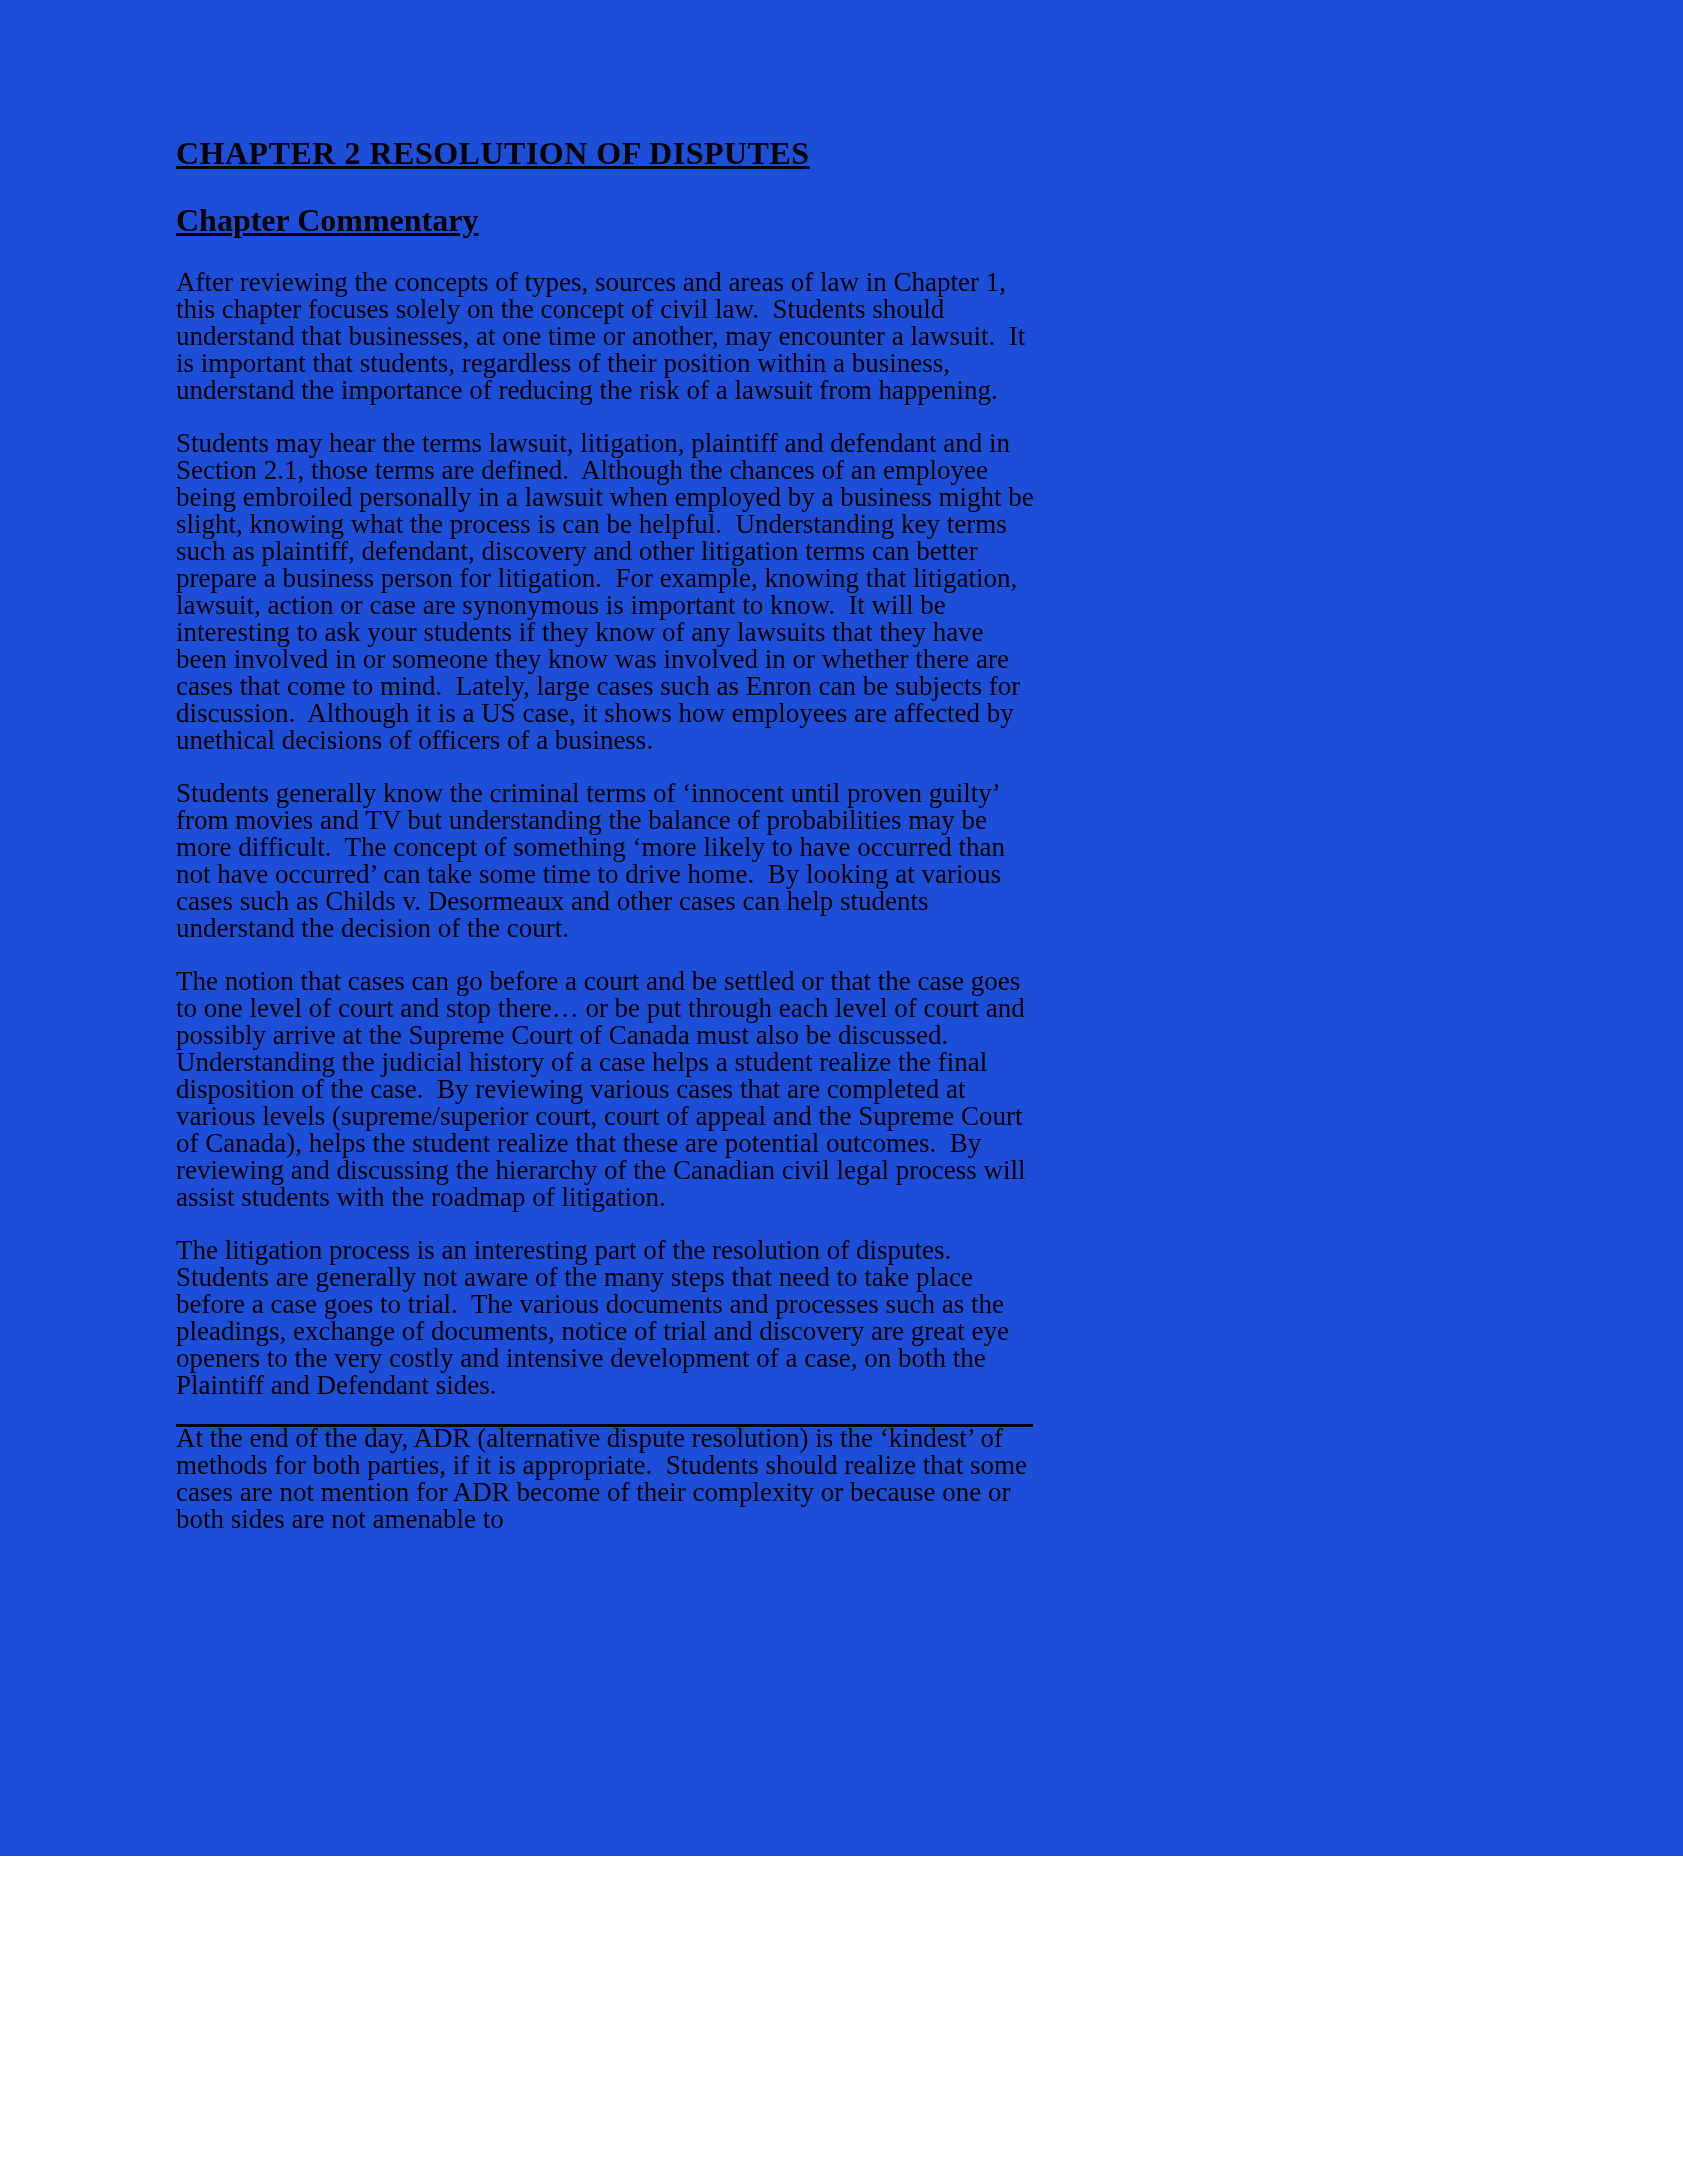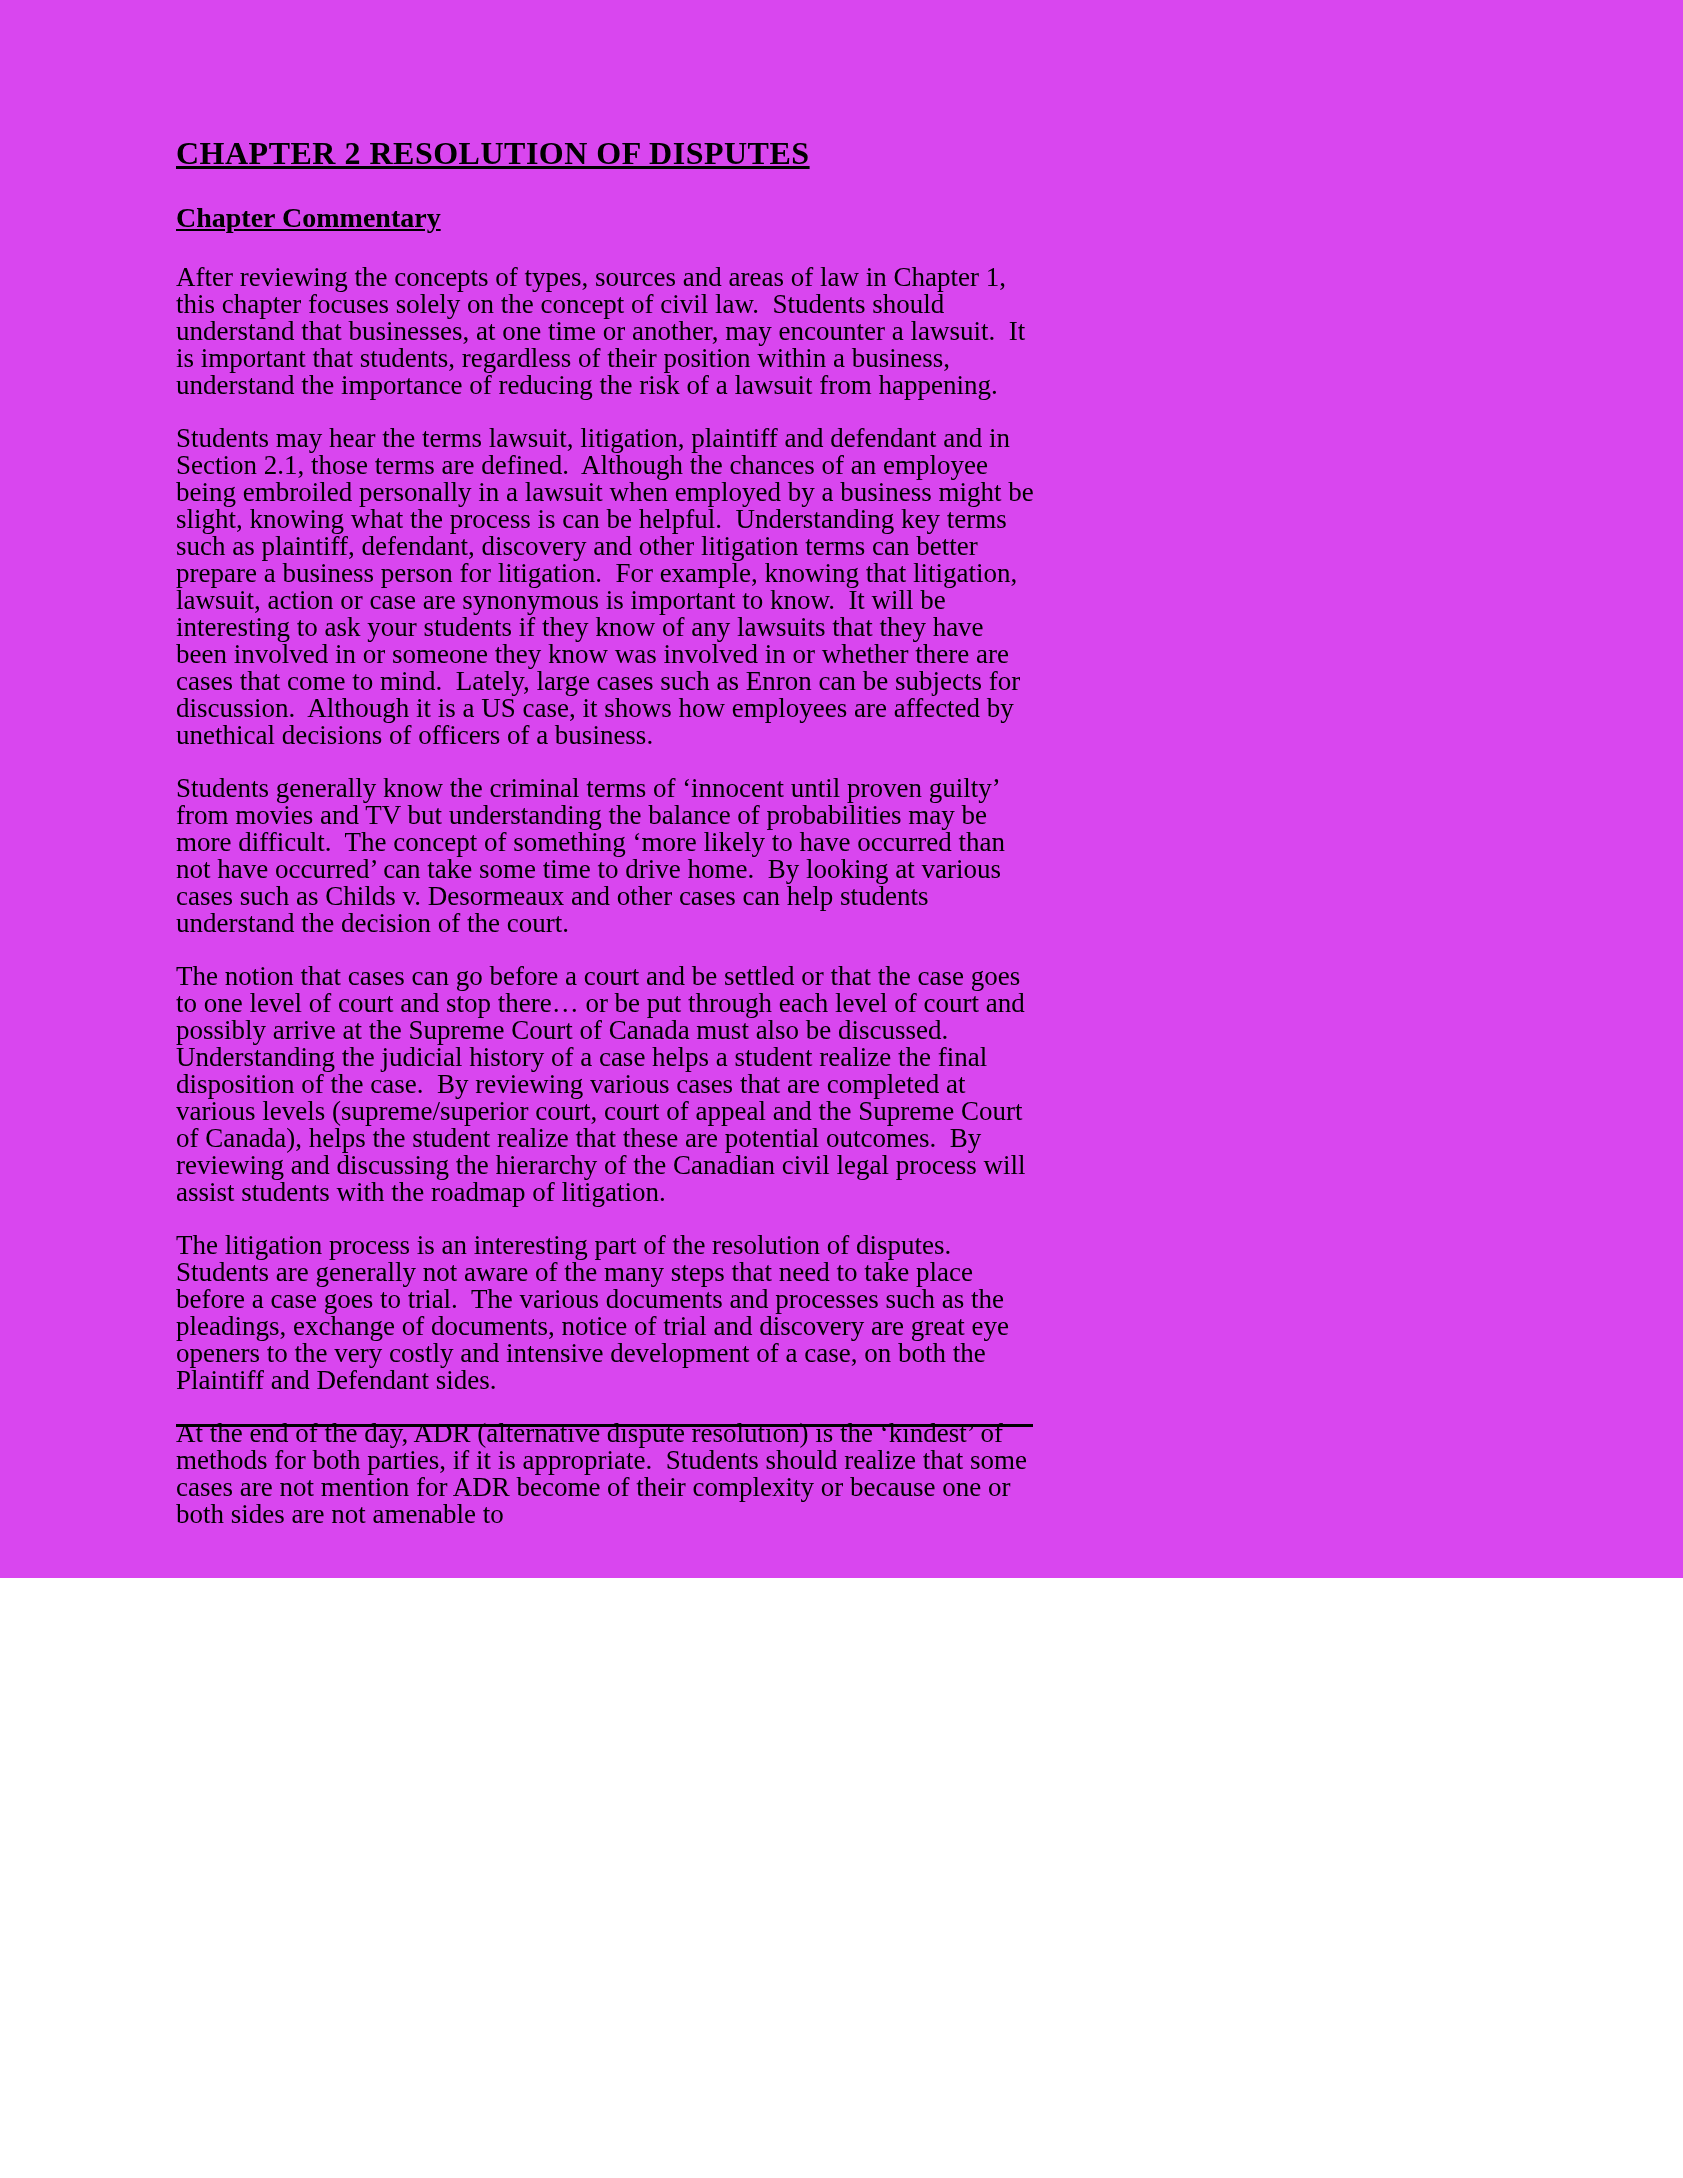--- a/index.html
+++ b/index.html
@@ -3,42 +3,42 @@
 <meta charset="utf-8">
 <style>
   html, body {
     margin: 0;
     padding: 0;
     background: #ffffff;
   }
   .page {
     position: relative;
     width: 1683px;
-    height: 1578px;
-    background: #d946ef;
+    height: 1856px;
+    background: #1d4ed8;
     font-family: "Liberation Serif", "DejaVu Serif", serif;
     color: #000000;
     overflow: hidden;
   }
   .content {
     position: absolute;
     left: 176px;
     top: 135px;
     width: 859px;
   }
   h1.doc-title {
     font-size: 32px;
     font-weight: bold;
     text-decoration: underline;
     margin: 0 0 30px 0;
     letter-spacing: 0.5px;
     white-space: nowrap;
   }
   h2.doc-heading {
-    font-size: 28px;
+    font-size: 32px;
     font-weight: bold;
     text-decoration: underline;
     margin: 0 0 30px 0;
   }
   p.doc-paragraph {
     font-size: 27px;
     line-height: 27px;
     margin: 0 0 26px 0;
     white-space: pre-wrap;
     text-align: left;

